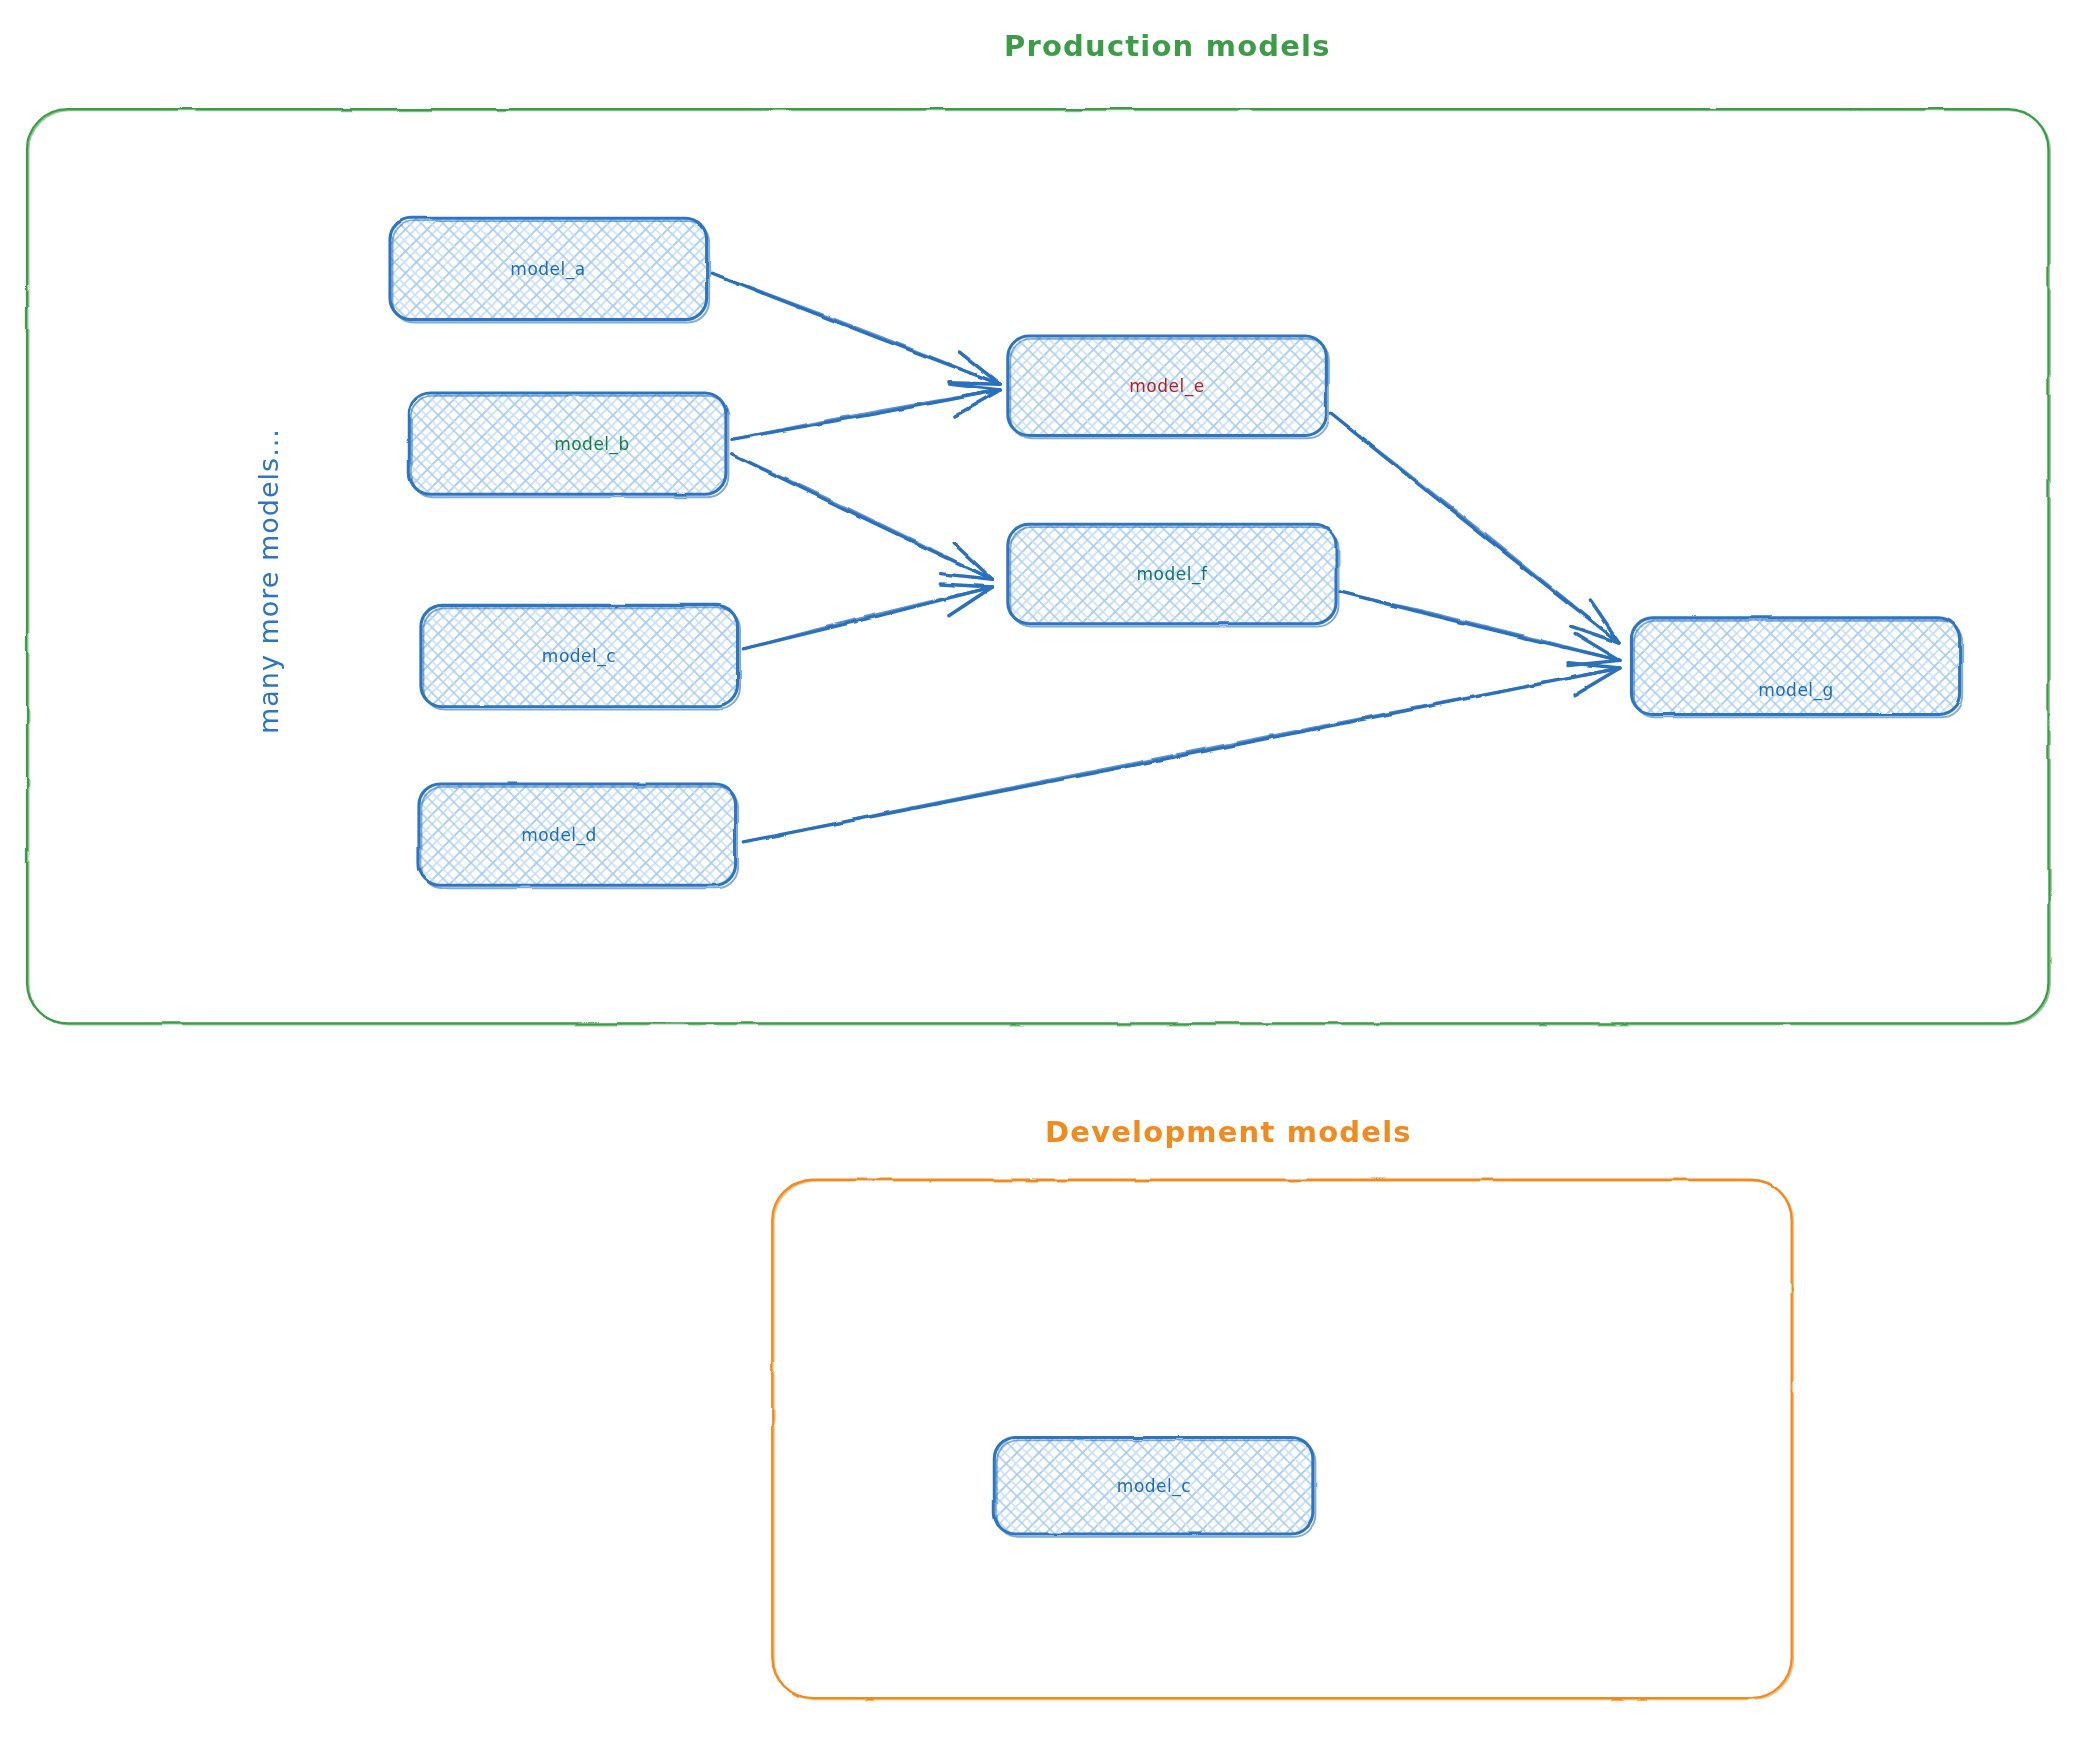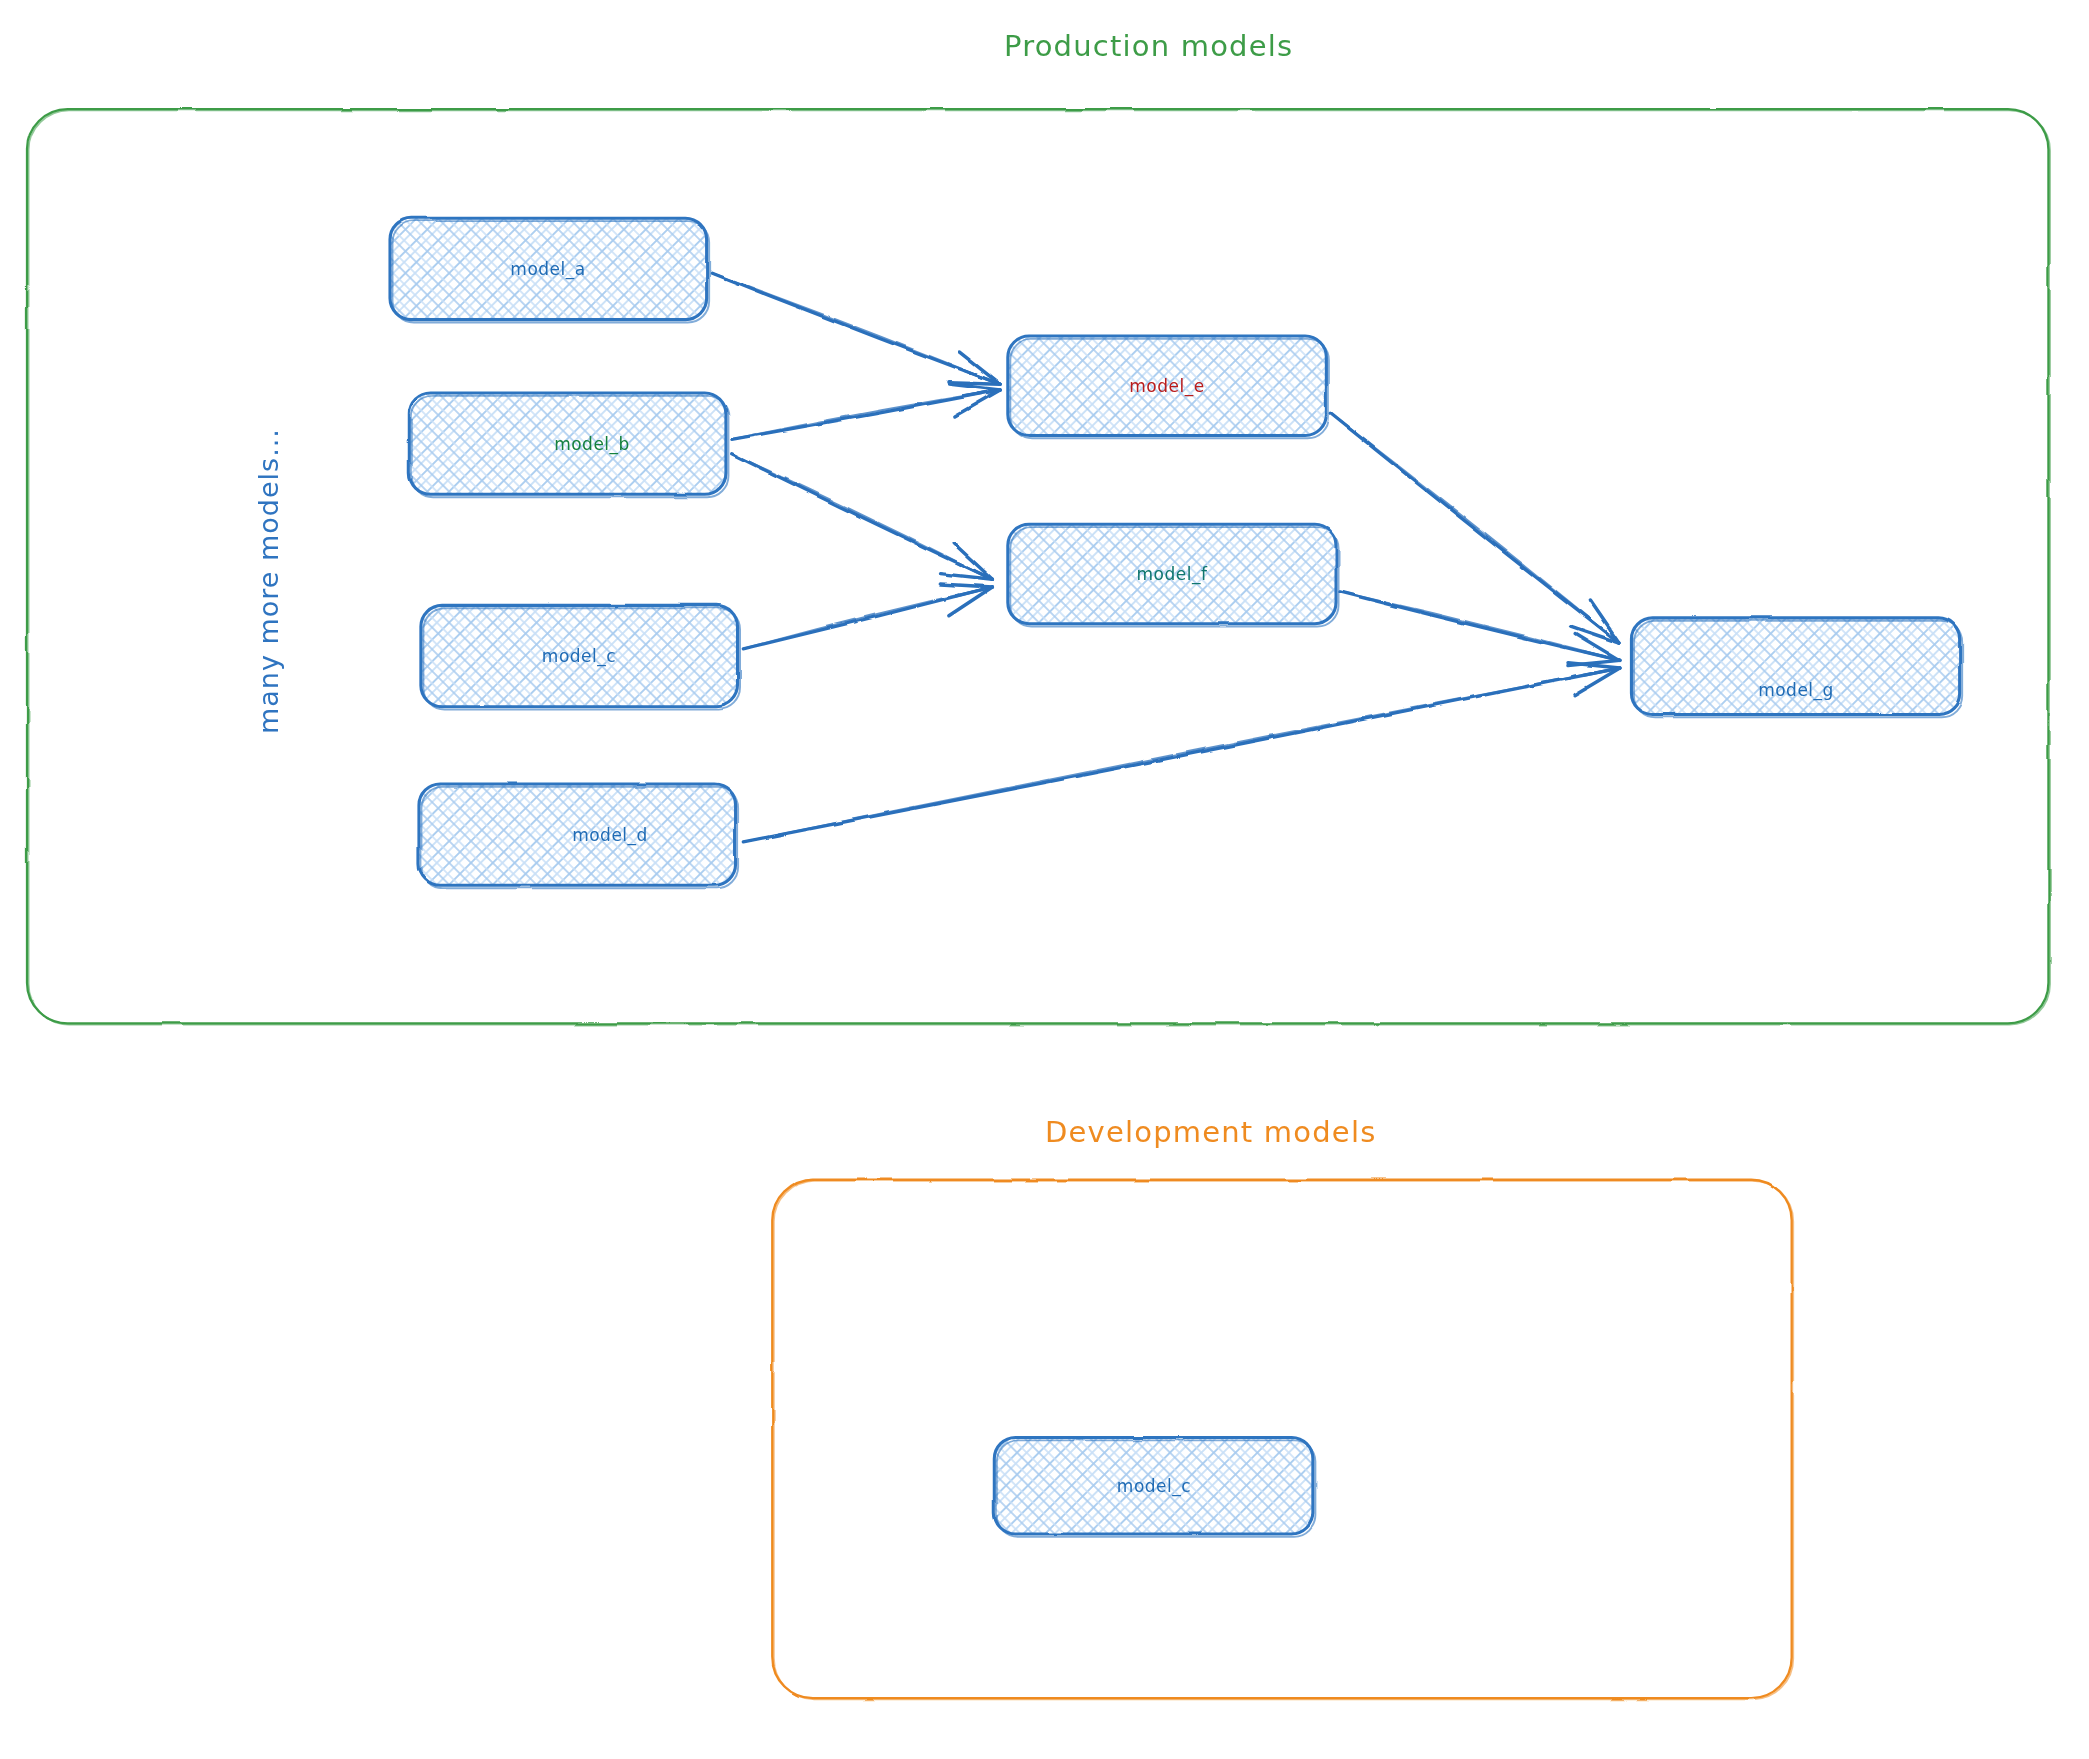--- a/index.html
+++ b/index.html
@@ -5,21 +5,21 @@
 <style>
   html,body{margin:0;padding:0;background:#ffffff;}
   body{
     width:2089px;height:1759px;position:relative;overflow:hidden;
     font-family:"DejaVu Sans","Liberation Sans",sans-serif;
   }
   #stage{position:absolute;left:0;top:0;width:2089px;height:1759px;}
   svg#canvas{position:absolute;left:0;top:0;width:2089px;height:1759px;}
   .panel-title{
     position:absolute;white-space:nowrap;font-size:29px;letter-spacing:1.2px;
-    font-family:"DejaVu Sans","Liberation Sans",sans-serif;font-weight:400;
+    font-family:"DejaVu Sans","Liberation Sans",sans-serif;font-weight:700;
   }
   .node-label{
     position:absolute;white-space:nowrap;font-size:17px;color:#1f6bb5;
     letter-spacing:0.5px;transform:translate(-50%,-50%);
     font-family:"DejaVu Sans","Liberation Sans",sans-serif;
   }
   .side-label{
     position:absolute;white-space:nowrap;font-size:27px;color:#2f74c0;
     letter-spacing:1px;transform-origin:0 0;
     font-family:"DejaVu Sans","Liberation Sans",sans-serif;
@@ -191,20 +191,20 @@
 
   <div class="panel-title" id="title-production" style="left: 1004px; top: 29px; color: rgb(61, 156, 71);">Production models</div>
   <div class="panel-title" id="title-development" style="left: 1045px; top: 1115px; color: rgb(239, 139, 32);">Development models</div>
 
   <div class="side-label" id="side-0" style="left: 253px; top: 734px; color: rgb(47, 116, 192); transform: rotate(-90deg);">many more models...</div>
 
   <div id="labels-layer">
       <div class="node-label" style="left: 548px; top: 269px; color: rgb(31, 107, 181);">model_a</div>
       <div class="node-label" style="left: 592px; top: 444px; color: #15803d;">model_b</div>
       <div class="node-label" style="left: 579px; top: 656px; color: rgb(31, 107, 181);">model_c</div>
-      <div class="node-label" style="left: 610px; top: 835px; color: rgb(31, 107, 181);">model_d</div>
+      <div class="node-label" style="left: 559px; top: 835px; color: rgb(31, 107, 181);">model_d</div>
       <div class="node-label" style="left: 1167px; top: 386px; color: #b91c1c;">model_e</div>
       <div class="node-label" style="left: 1172px; top: 574px; color: #0f766e;">model_f</div>
       <div class="node-label" style="left: 1796px; top: 666px; color: rgb(31, 107, 181); margin-top: 24px;">model_g</div>
       <div class="node-label" style="left: 1154px; top: 1486px; color: rgb(31, 107, 181);">model_c</div>
     </div>
 </div>
 
 
 </body></html>

